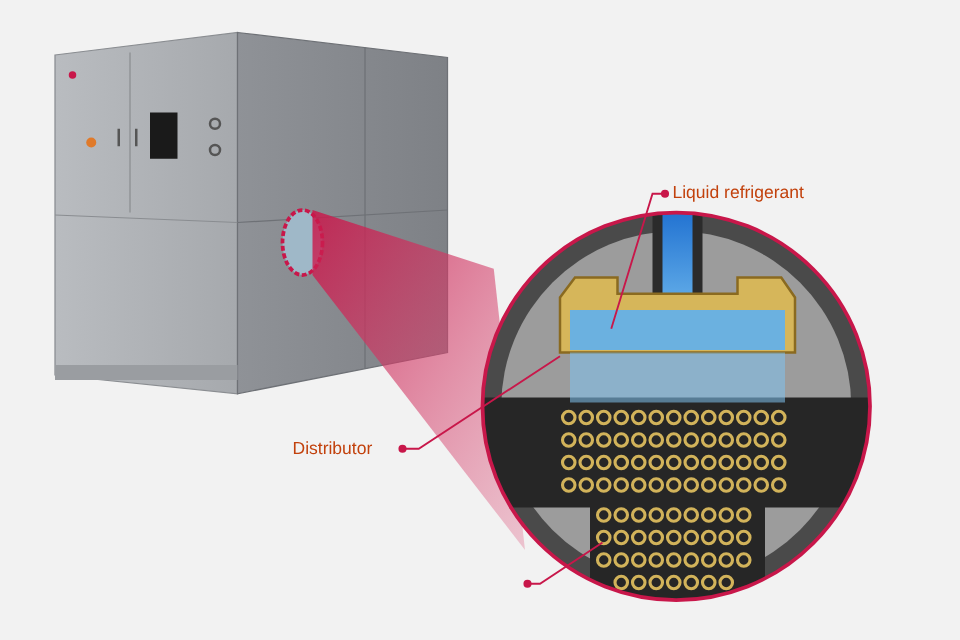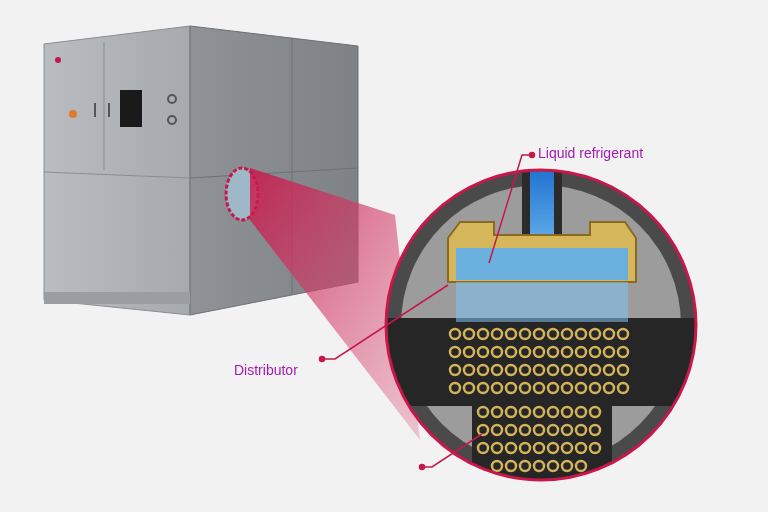--- a/index.html
+++ b/index.html
@@ -1,18 +1,18 @@
 <!DOCTYPE html>
 <html><head>
 <meta charset="utf-8">
 <style>
   html,body{margin:0;padding:0;}
   body{width:768px;height:512px;background:#f2f2f2;overflow:hidden;position:relative;font-family:"Liberation Sans",sans-serif;}
   .stage{position:absolute;left:0;top:0;width:768px;height:512px;}
-  .label{position:absolute;font-size:14px;color:#a21caf;white-space:nowrap;}
+  .label{position:absolute;font-size:14px;color:#c2410c;white-space:nowrap;}
 </style>
 </head>
 <body>
 
 <div class="stage">
   <svg width="768" height="512" viewBox="0 0 768 512">
     <defs>
       <linearGradient id="front" x1="0" y1="0" x2="1" y2="0">
         <stop offset="0" stop-color="#b9bcc0"></stop>
           <stop offset="1" stop-color="#a6a9ad"></stop>
@@ -164,14 +164,14 @@
       <polyline points="532,155 522,155 489,263" fill="none"></polyline>
       <circle cx="532" cy="155" r="2.5"></circle>
       <polyline points="322,359 335,359 448,285" fill="none"></polyline>
       <circle cx="322" cy="359" r="2.5"></circle>
       <polyline points="422,467 432,467 482,434" fill="none"></polyline>
       <circle cx="422" cy="467" r="2.5"></circle>
     </g>
   </svg>
 
   <div class="label" style="left:538px;top:145px;">Liquid refrigerant</div>
-  <div class="label" style="left:234px;top:350px;margin-top:12px;">Distributor</div>
+  <div class="label" style="left:234px;top:350px;">Distributor</div>
 </div>
 
 </body></html>

